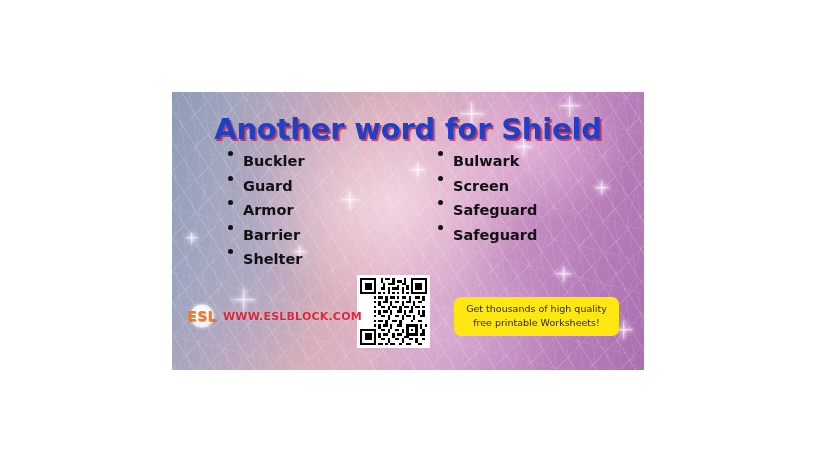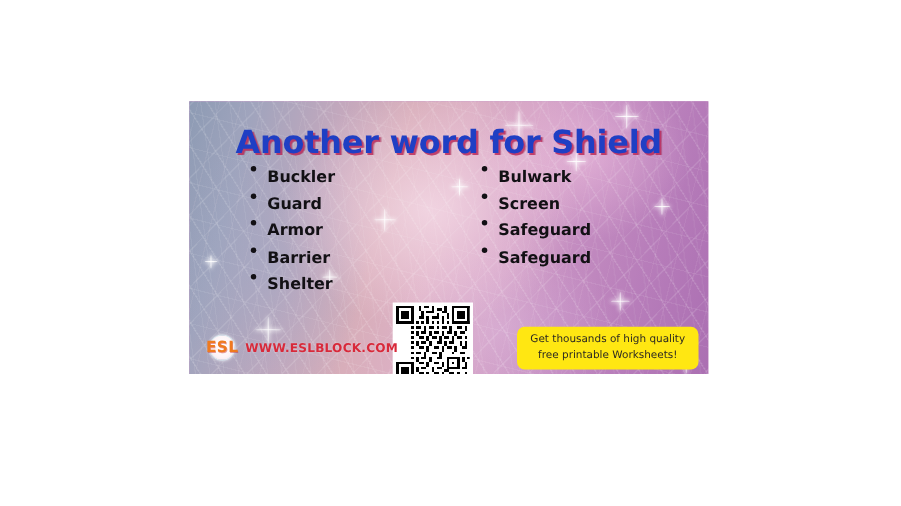--- a/index.html
+++ b/index.html
@@ -15,21 +15,21 @@
     overflow: hidden;
     font-family: "Liberation Sans", sans-serif;
   }
 
   
   #poster {
     position: absolute;
     left: 172px;
     top: 92px;
     width: 472px;
-    height: 248px;
+    height: 278px;
     overflow: hidden;
     background: #c08ac0;
   }
 
   
   .bg-base {
     position: absolute;
     inset: 0;
     background:
       linear-gradient(105deg,
@@ -199,21 +199,20 @@
     width: 165px;
     background: #ffe712;
     border-radius: 7px;
     padding: 5px 7px 6px;
     box-sizing: border-box;
     text-align: center;
     font-family: "DejaVu Sans", sans-serif;
     font-size: 9.5px;
     line-height: 1.45;
     color: #2d2a22;
-    margin-left: 16px;
   }
 </style>
 </head>
 <body>
 
 <div id="poster">
 
   <div class="bg-base"></div>
   <div class="bg-glow"></div>
   <div class="bg-rays"></div>

